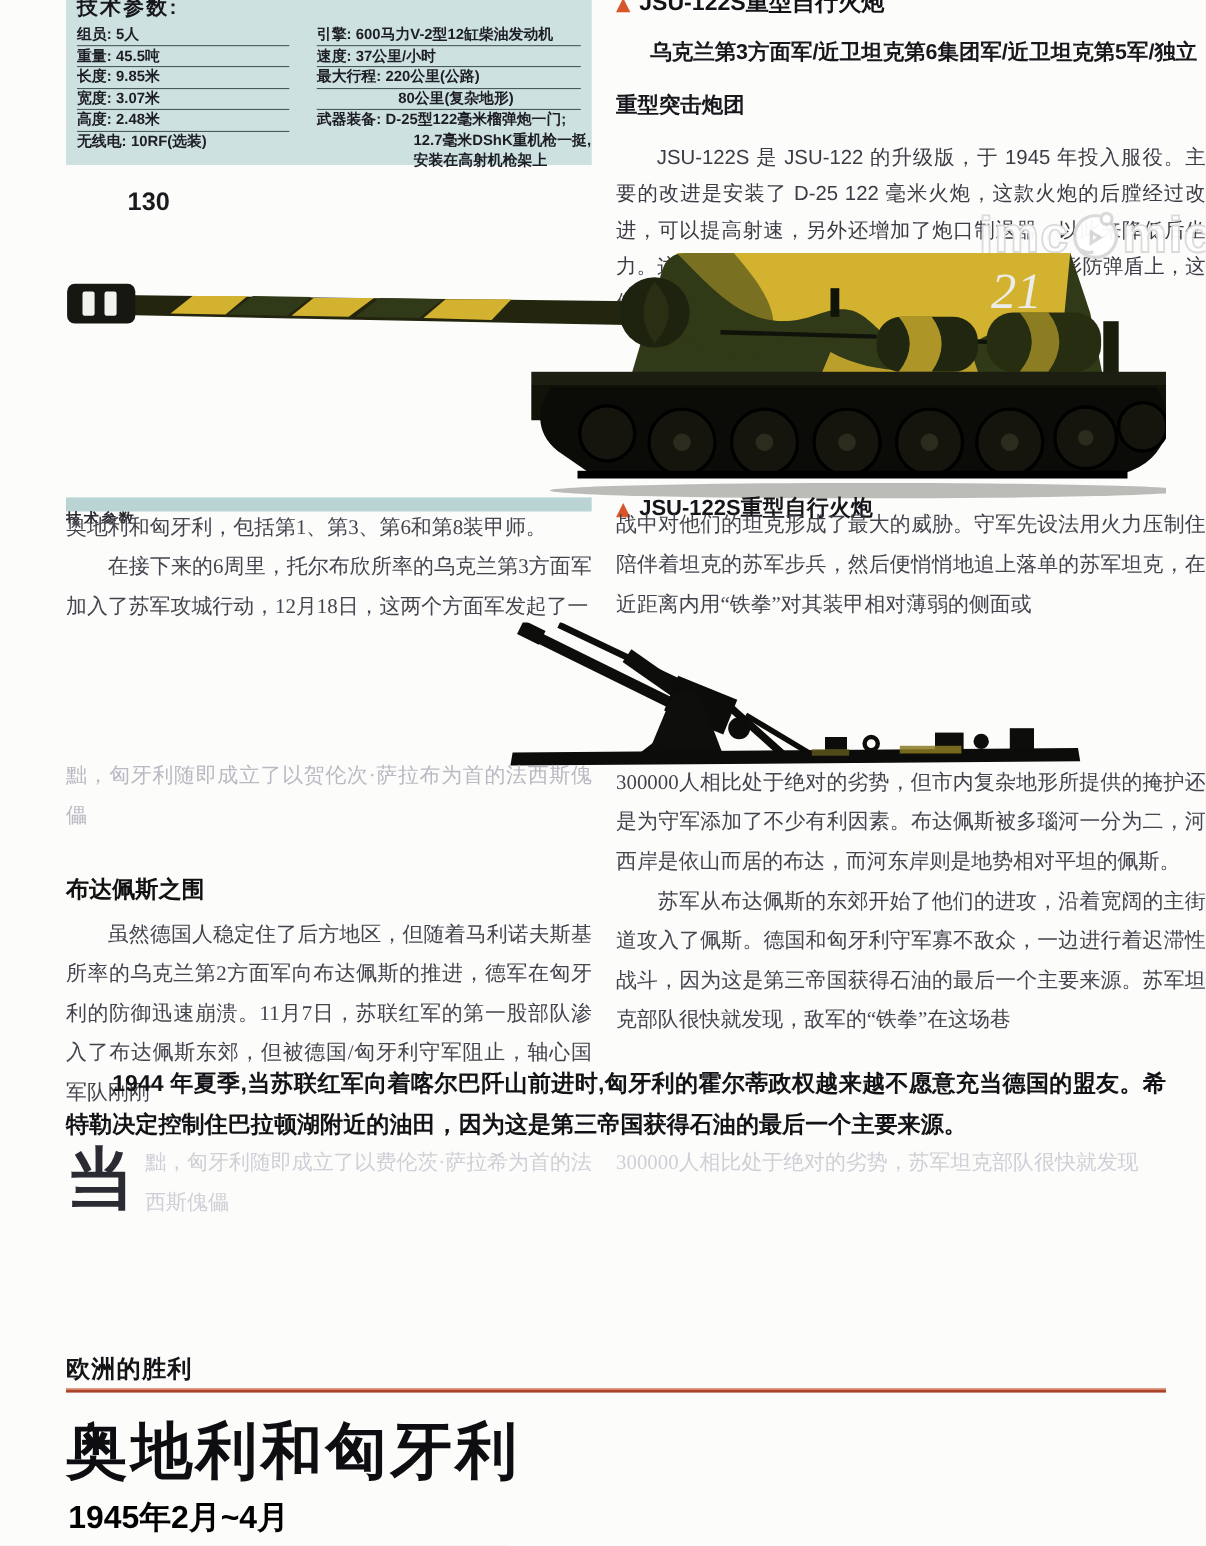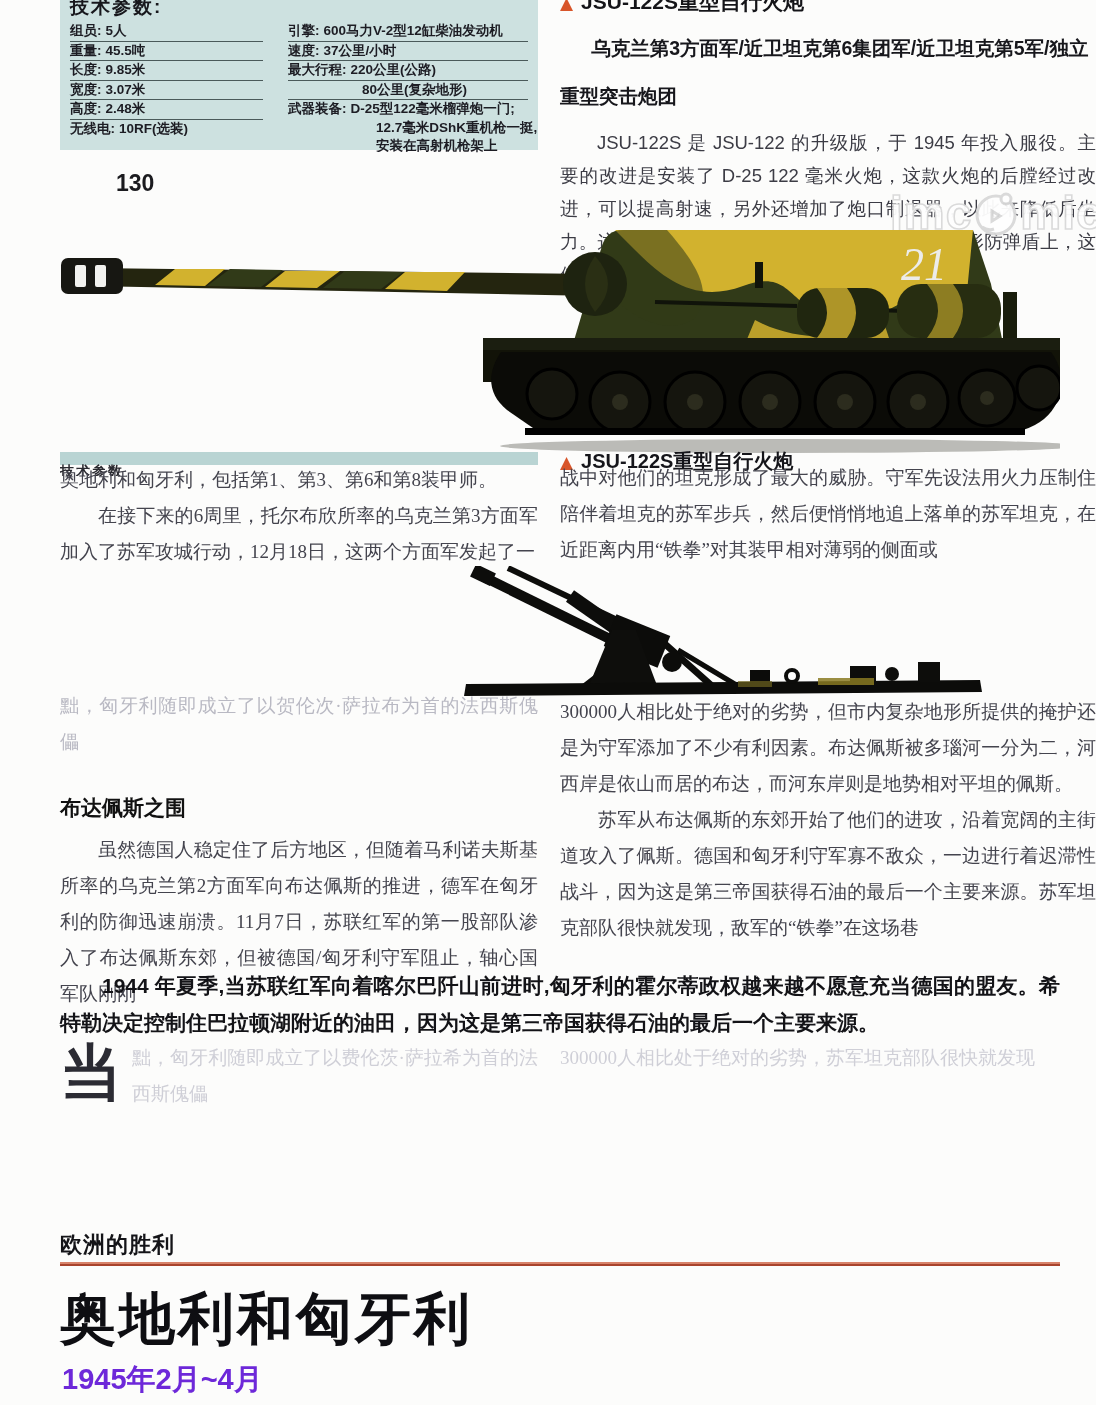--- a/index.html
+++ b/index.html
@@ -65,21 +65,21 @@
            margin:4px 10px 0 0;font-family:"Liberation Serif","DejaVu Serif",serif;}
 
   
   .kicker{left:60px;top:1230px;font-family:"Liberation Sans","DejaVu Sans",sans-serif;
           font-weight:bold;font-size:22px;color:#141418;letter-spacing:1px;}
   .rule-orange{left:60px;top:1262px;width:1000px;height:4px;
                background:linear-gradient(to bottom,#d8836a 0 45%,#a8432c 45% 100%);}
   .big-title{left:60px;top:1282px;font-family:"Liberation Sans","DejaVu Sans",sans-serif;
              font-weight:900;font-size:56px;color:#0e0e12;letter-spacing:3px;}
   .sub-date{left:62px;top:1360px;font-family:"Liberation Sans","DejaVu Sans",sans-serif;
-            font-weight:bold;font-size:29px;color:#6d28d9;}
+            font-weight:bold;font-size:29px;color:#000000;}
 
   svg{display:block;}
 </style>
 </head>
 <body>
 
 <div class="page">
 
   <div class="abs spec-box">
     <div class="spec-title">技术参数:</div>

